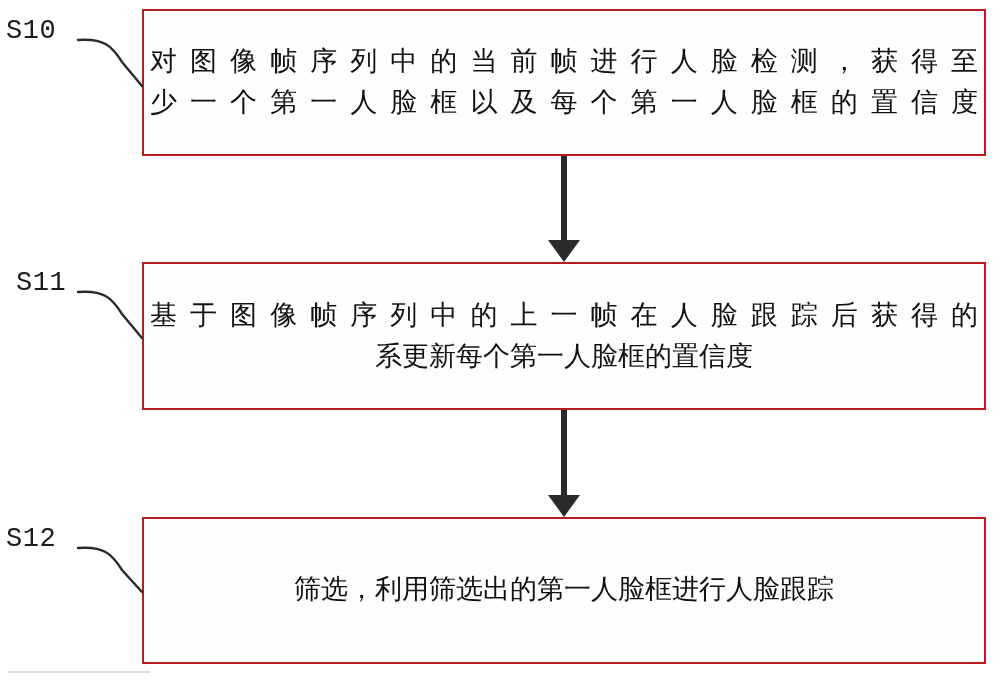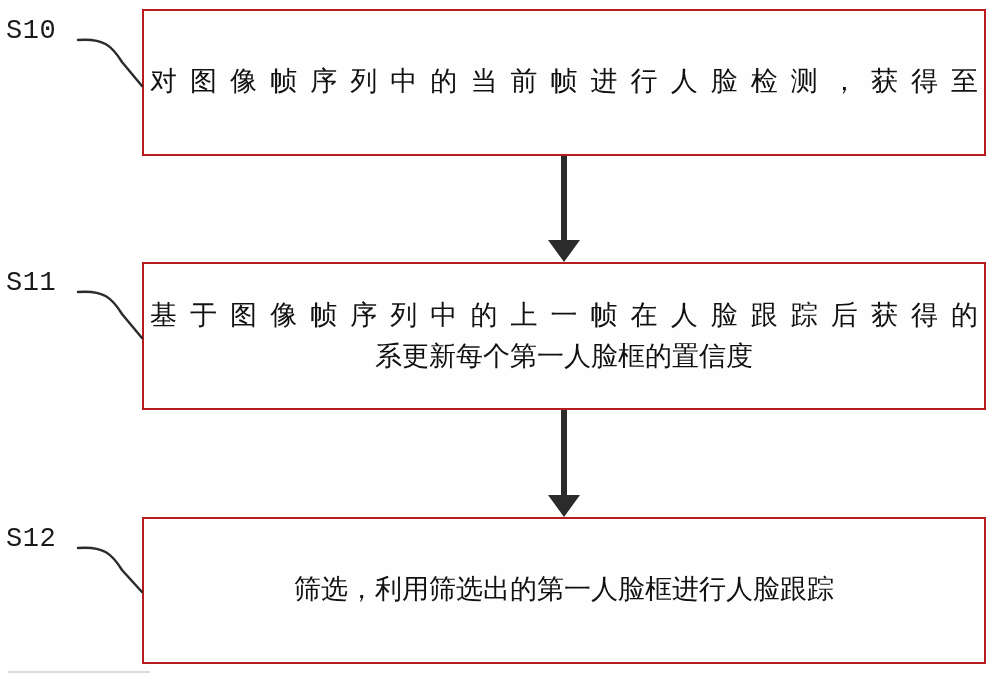--- a/index.html
+++ b/index.html
@@ -63,21 +63,21 @@
 
   
   .step-label {
     position: absolute;
     font-family: Liberation Mono, monospace;
     font-size: 27px;
     color: #1a1a1a;
     letter-spacing: 0.5px;
   }
   .label-s10 { left: 6px;  top: 16px; }
-  .label-s11 { left: 6px;  top: 268px; }
+  .label-s11 { left: 16px;  top: 268px; }
   .label-s12 { left: 6px;  top: 524px; }
 
   
   #vector-layer {
     position: absolute;
     left: 0;
     top: 0;
     width: 1000px;
     height: 680px;
     pointer-events: none;
@@ -107,20 +107,21 @@
 
   <div class="step-label label-s10">S10</div>
 
   <div class="step-label label-s11">S11</div>
 
   <div class="step-label label-s12">S12</div>
 
   <div class="step-box box-1">
     <div class="box-text">
       <span class="text-line justify">对图像帧序列中的当前帧进行人脸检测，获得至</span>
+      <span class="text-line justify">少一个第一人脸框以及每个第一人脸框的置信度</span>
     </div>
   </div>
 
   <div class="step-box box-2">
     <div class="box-text">
       <span class="text-line justify">基于图像帧序列中的上一帧在人脸跟踪后获得的</span>
       <span class="text-line">系更新每个第一人脸框的置信度</span>
     </div>
   </div>
 

